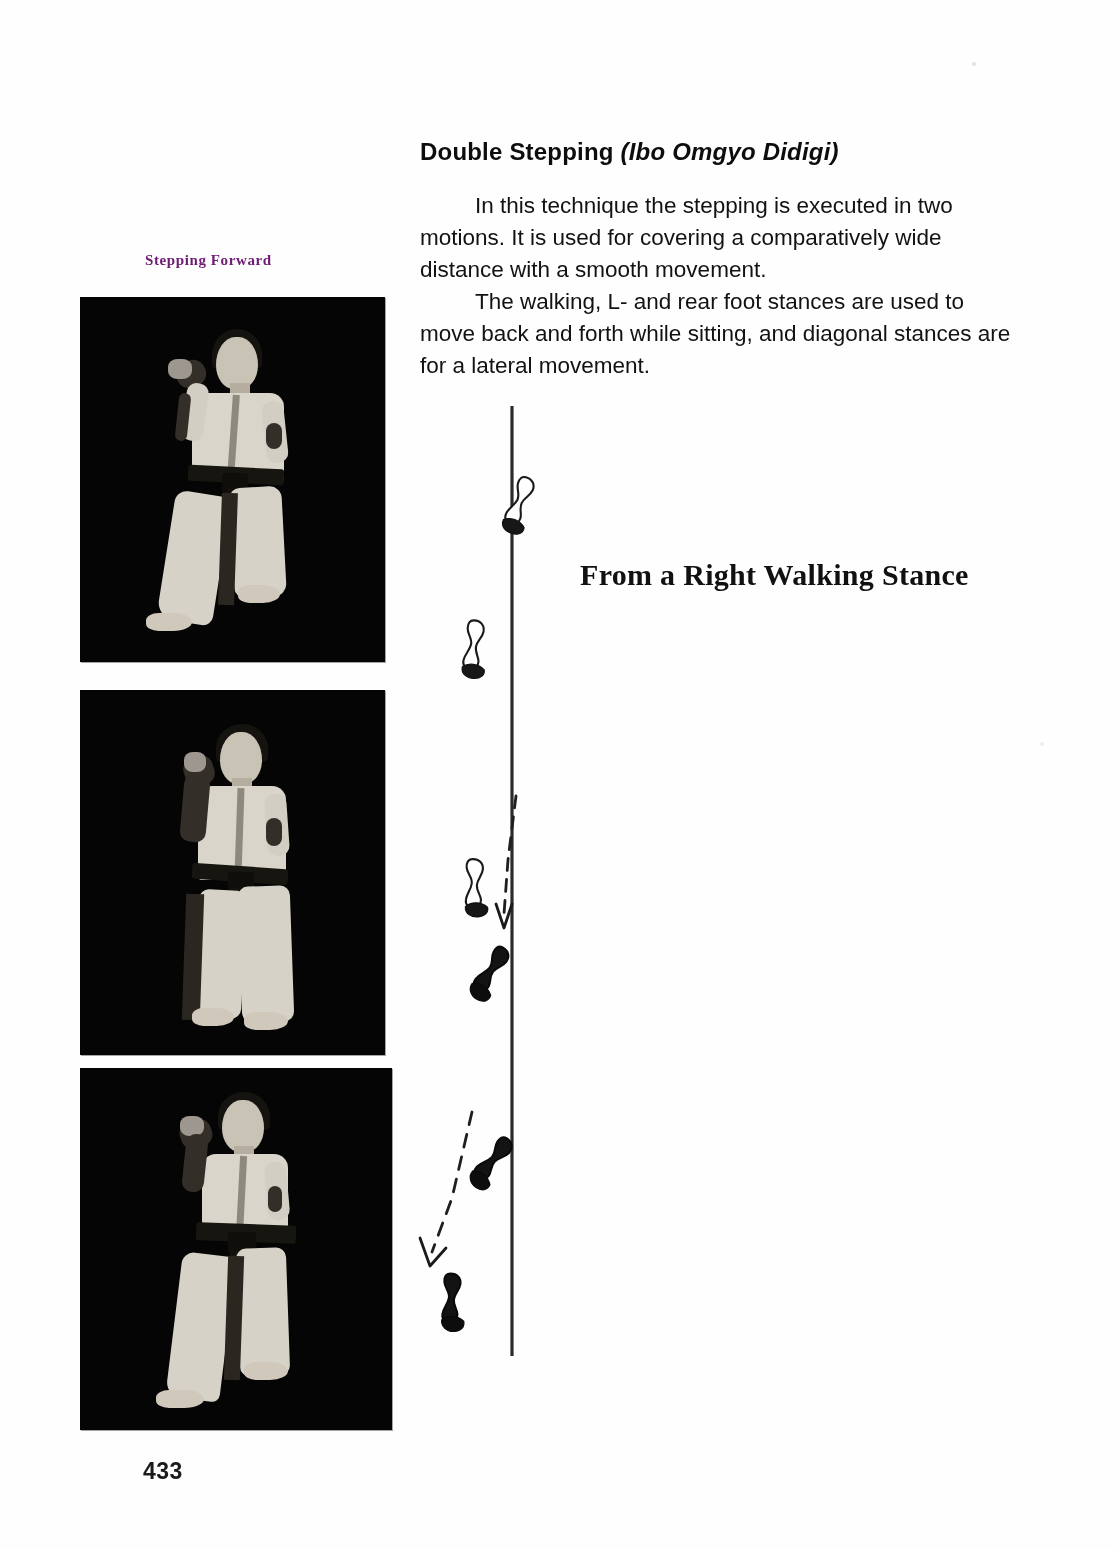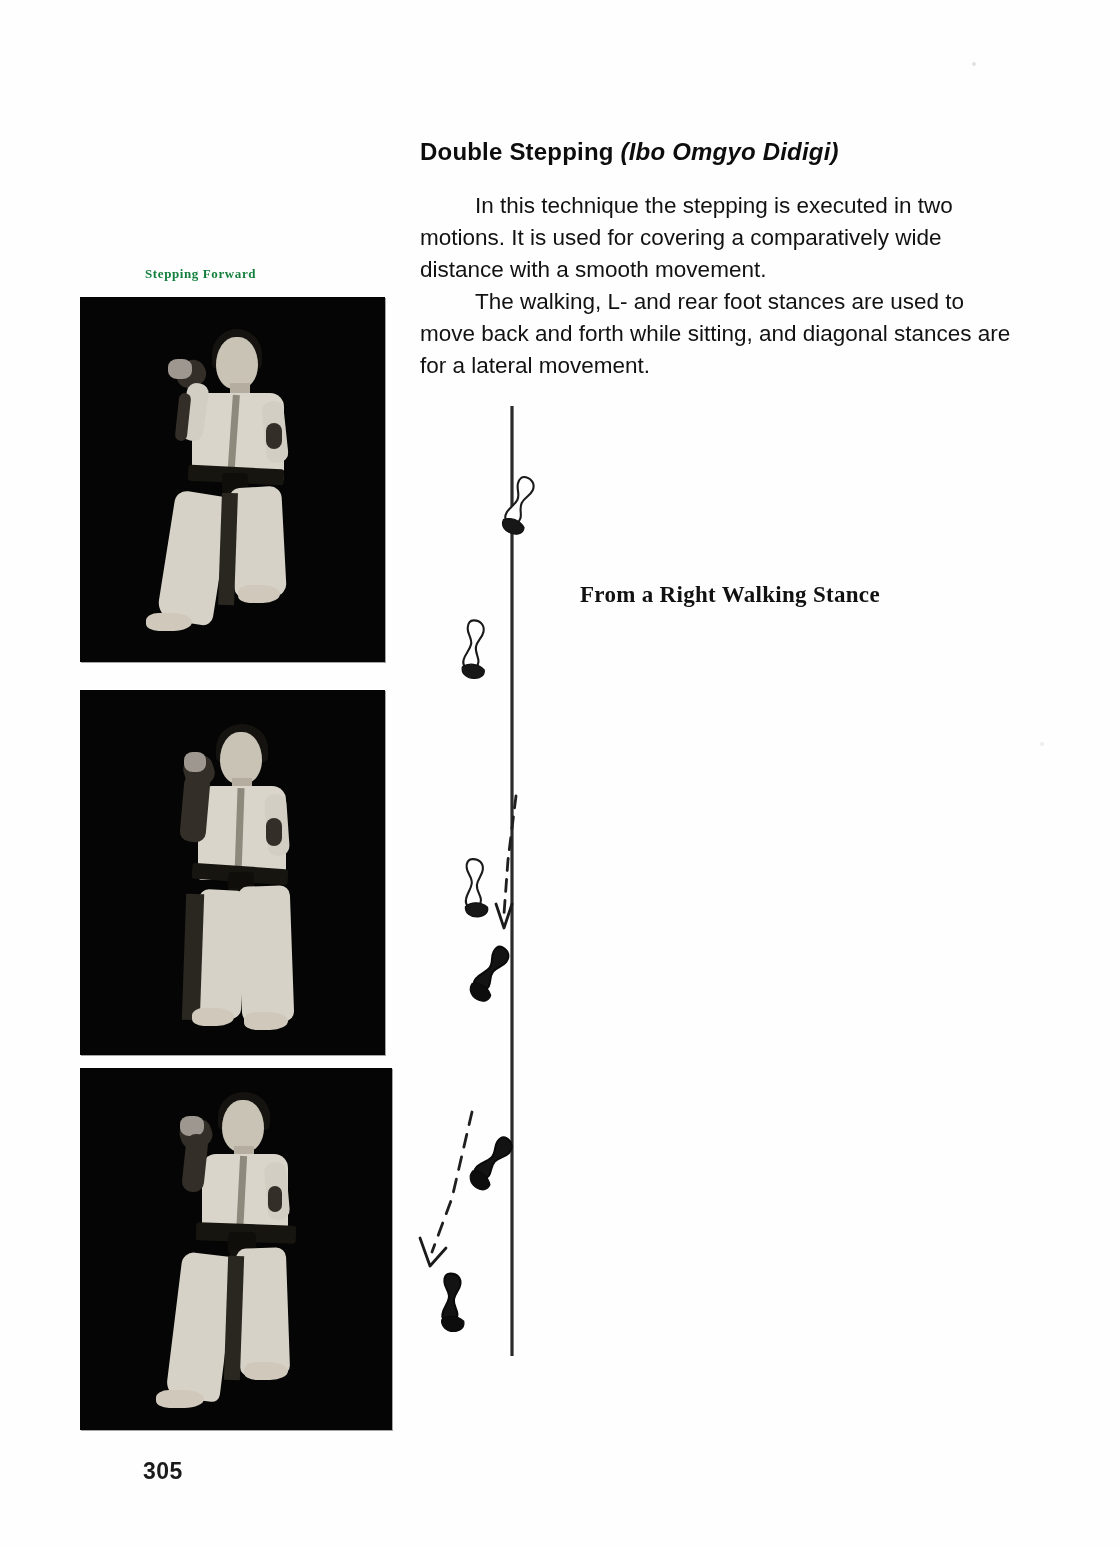--- a/index.html
+++ b/index.html
@@ -53,25 +53,25 @@
   }
   #intro-block p {
     margin: 0 0 0 0;
     text-indent: 55px;
   }
 
   
   #stepping-forward-caption {
     position: absolute;
     left: 145px;
-    top: 266px;
+    top: 252px;
     font-family: "Liberation Serif", serif;
-    font-size: 13px;
-    font-weight: bold;
-    color: #15803d;
+    font-size: 15px;
+    font-weight: bold;
+    color: #701a75;
     letter-spacing: 0.6px;
   }
 
   
   .photo {
     position: absolute;
     background: #050505;
     overflow: hidden;
     box-shadow: 1px 1px 0 rgba(0,0,0,0.35);
   }
@@ -142,23 +142,23 @@
   .foot {
     position: absolute;
     background: #cfc8bb;
     border-radius: 30% 45% 45% 30% / 45% 55% 55% 45%;
   }
 
   
   #stance-heading {
     position: absolute;
     left: 580px;
-    top: 582px;
+    top: 558px;
     font-family: "Liberation Serif", serif;
-    font-size: 23px;
+    font-size: 30px;
     font-weight: bold;
     color: #111;
     letter-spacing: 0.3px;
     white-space: nowrap;
   }
   #pivot-note {
     position: absolute;
     left: 566px;
     top: 846px;
     width: 430px;
@@ -339,18 +339,18 @@
 
       <g transform="translate(98,740) rotate(34)">
         <use href="#fp-solid"></use>
       </g>
       <g transform="translate(38,882) rotate(-2)">
         <use href="#fp-solid"></use>
       </g>
     </svg>
   </div>
 
-  <div id="page-number">305</div>
+  <div id="page-number">433</div>
 
   <div class="speck" style="left:972px; top:62px;"></div>
   <div class="speck" style="left:1040px; top:742px; background:#ededed;"></div>
 
 </div>
 
 </body></html>

